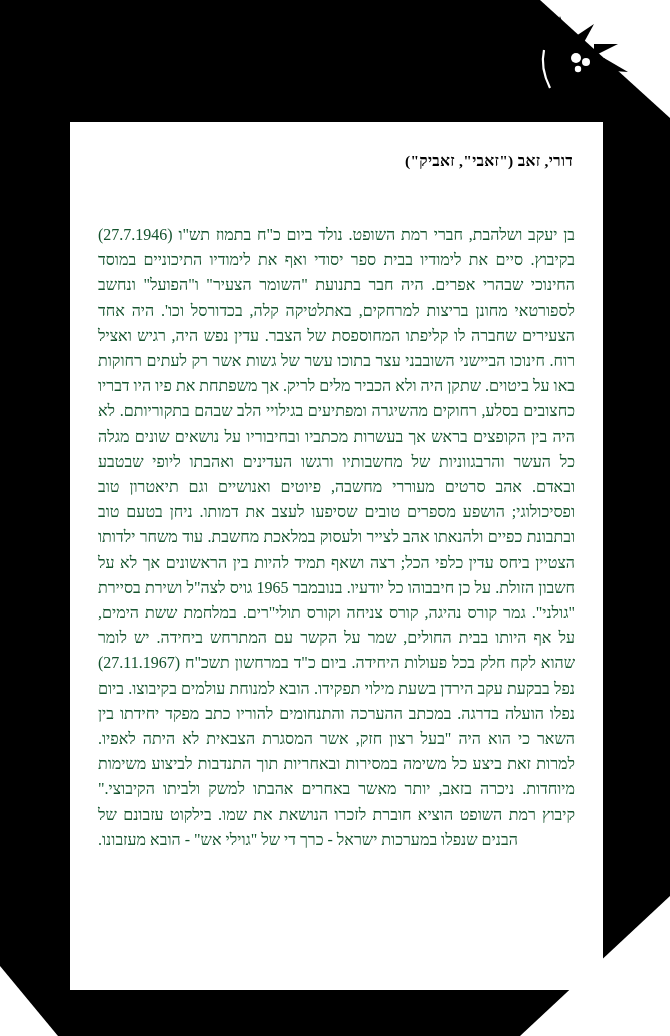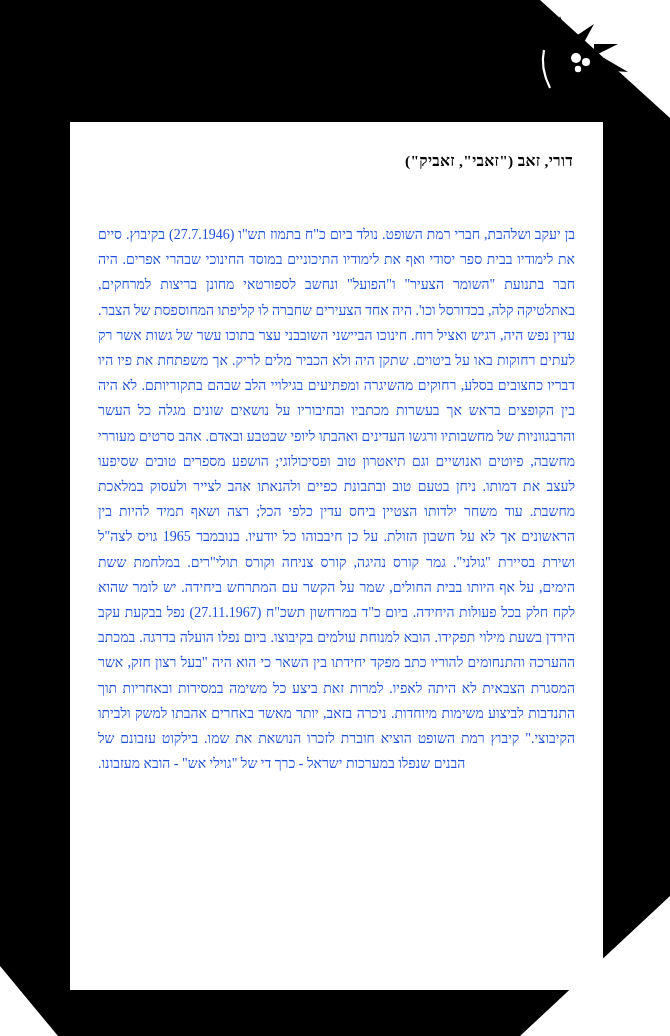--- a/index.html
+++ b/index.html
@@ -77,23 +77,23 @@
     font-weight: 700;
     letter-spacing: 0.3px;
     color: #000;
     margin: 8px 4px 0 0;
   }
 
   .doc-body {
     direction: rtl;
     text-align: justify;
     text-align-last: left;
-    font-size: 14px;
+    font-size: 16px;
     line-height: 25.2px;
-    color: #1d4ed8;
+    color: #14532d;
     margin-top: 52px;
     padding: 0 2px 0 2px;
     font-weight: 400;
   }
 
   .doc-body p {
     margin: 0;
     text-indent: 0;
   }
 </style>

